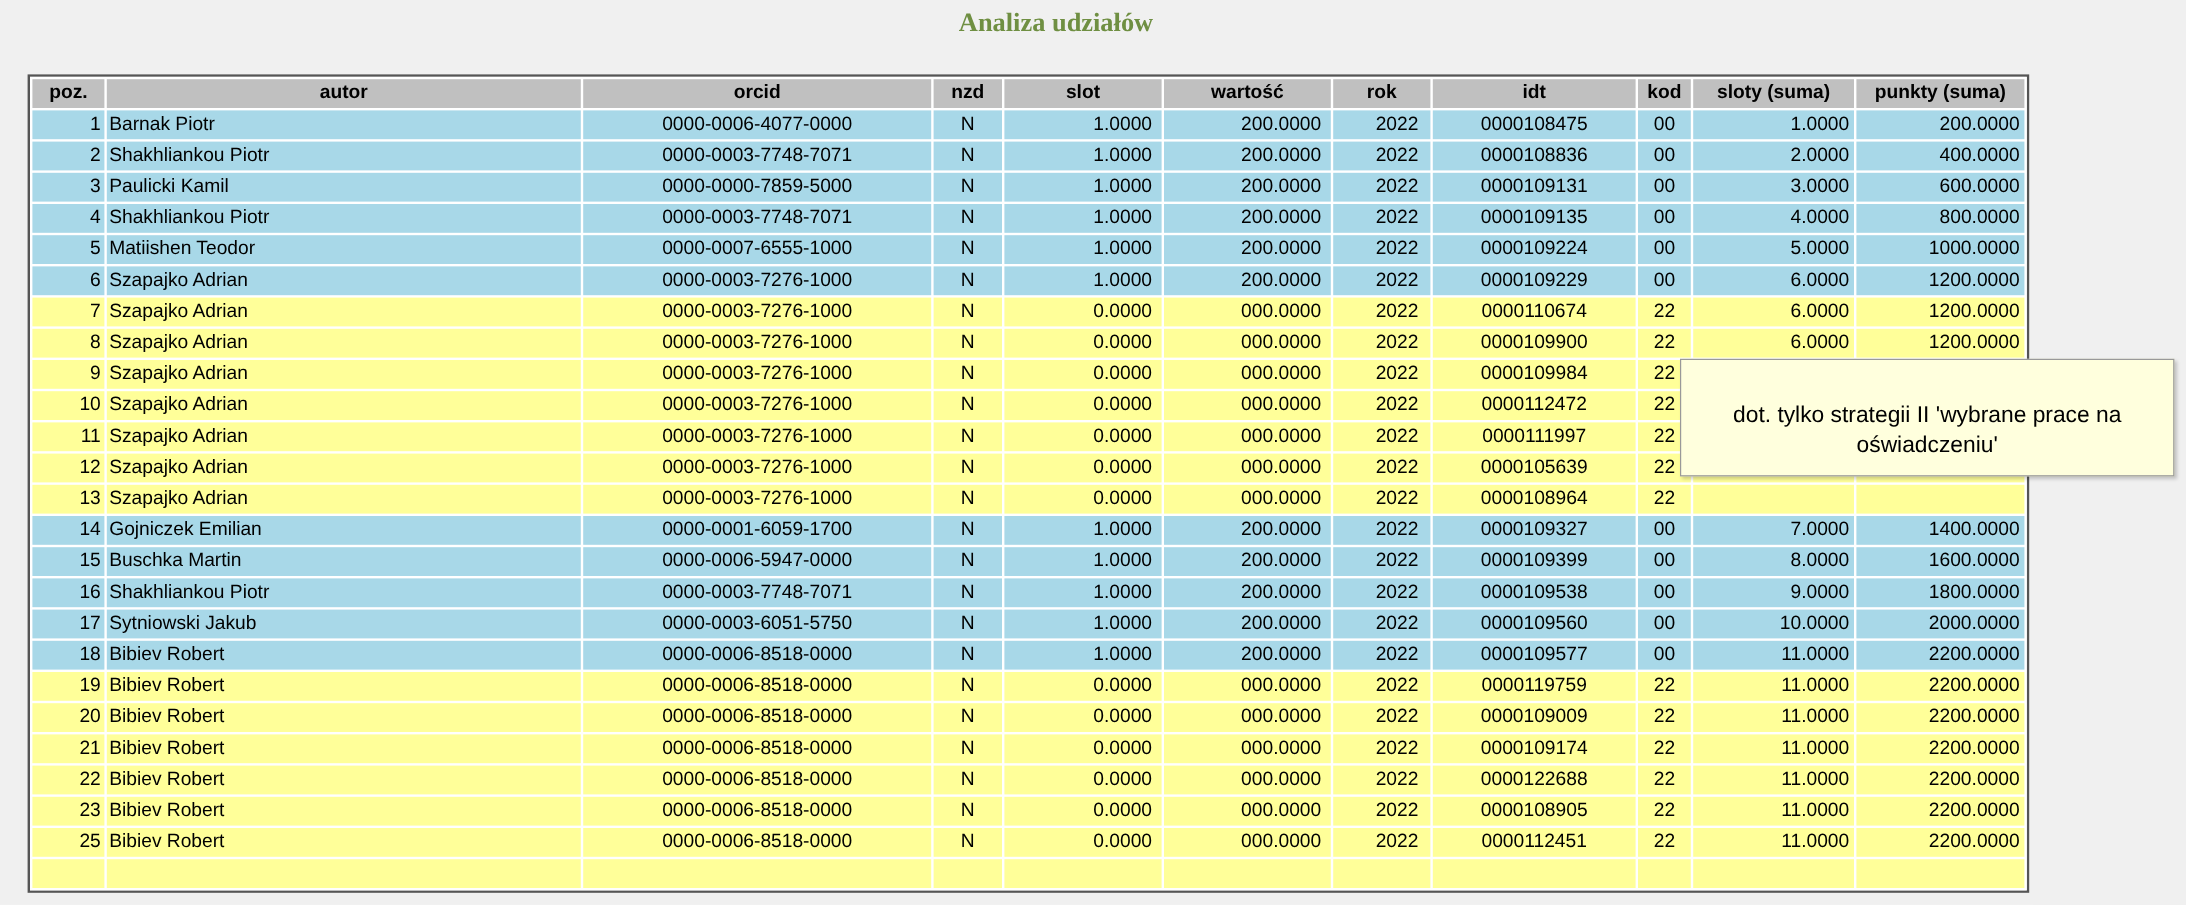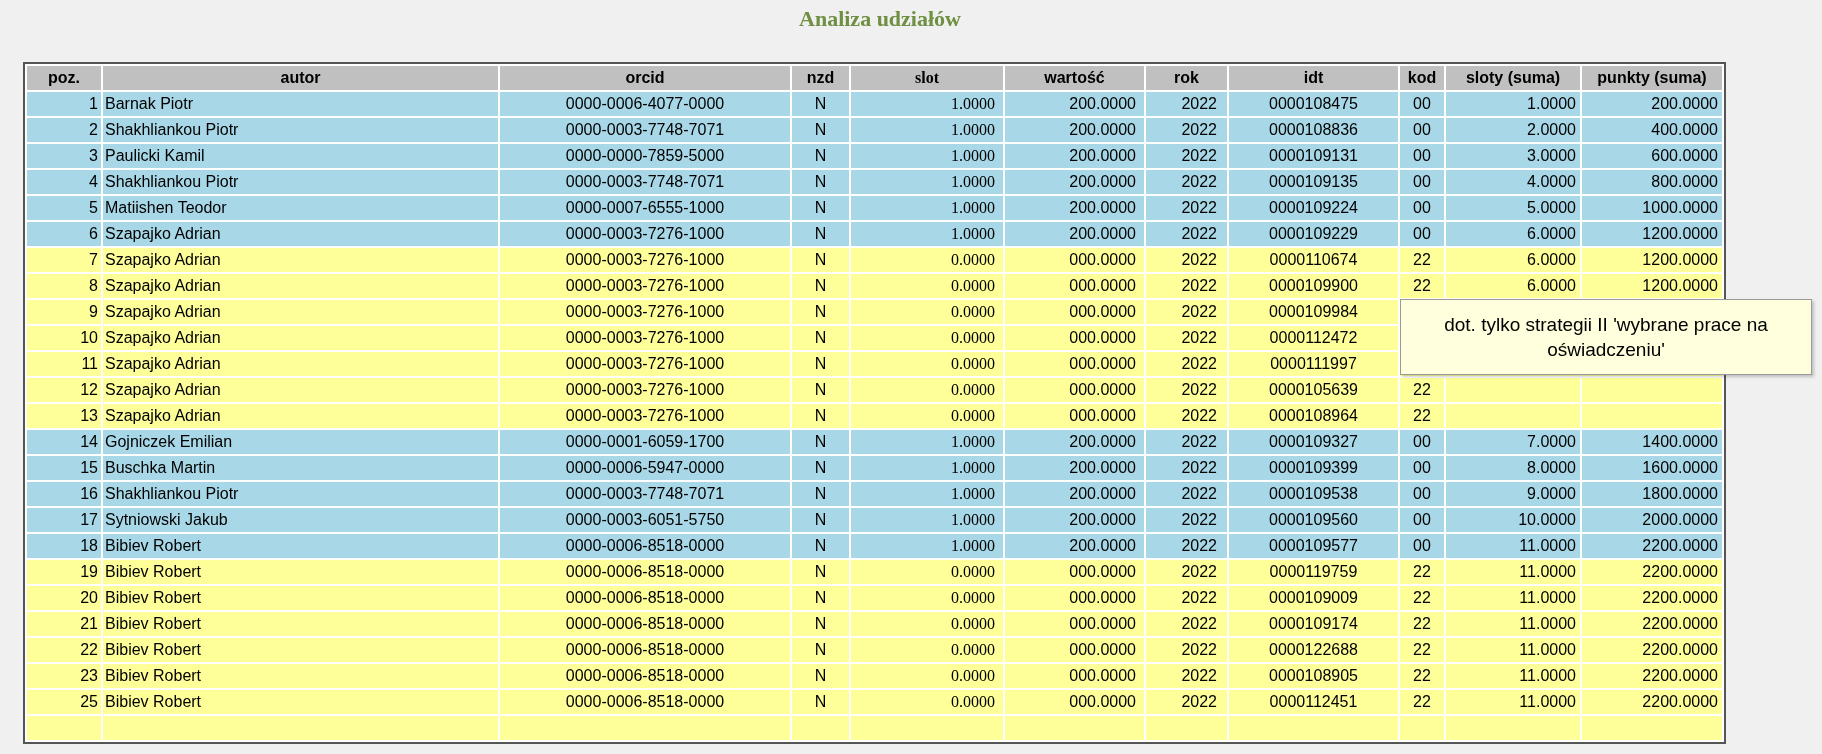--- a/index.html
+++ b/index.html
@@ -51,25 +51,25 @@
   }
   th{
     background:var(--header-bg);
     font-weight:bold;
     text-align:center;
     color:#000;
   }
   tr.blue td{background:var(--band-blue);}
   tr.yellow td{background:var(--band-yellow);}
   
-  .c-poz{width:74px;text-align:right;padding-right:3px;}
+  .c-poz{width:60px;text-align:right;padding-right:3px;}
   .c-autor{width:395px;text-align:left;padding-left:2px;}
   .c-orcid{width:290px;text-align:center;}
   .c-nzd{width:57px;text-align:center;}
-  .c-slot{width:152px;text-align:right;padding-right:8px;font-family:Liberation Serif, serif;}
+  .c-slot{width:131px;text-align:right;padding-right:8px;}
   .c-wartosc{width:139px;text-align:right;padding-right:8px;}
   .c-rok{width:81px;text-align:right;padding-right:10px;}
   .c-idt{width:169px;text-align:center;}
   .c-kod{width:44px;text-align:center;}
   .c-sloty_suma{width:134px;text-align:right;padding-right:4px;}
   .c-punkty_suma{width:140px;text-align:right;padding-right:4px;}
   th.c-poz,th.c-autor,th.c-orcid,th.c-nzd,th.c-slot,th.c-wartosc,
   th.c-rok,th.c-idt,th.c-kod,th.c-sloty_suma,th.c-punkty_suma{
     text-align:center;padding:0 2px;
   }
@@ -82,21 +82,21 @@
     background:var(--tooltip-bg);
     border:1px solid #999999;
     box-shadow:2px 2px 3px rgba(0,0,0,0.2);
     padding:12px 16px;
     font-size:19px;
     line-height:25px;
     text-align:center;
     color:#000;
     z-index:5;
   }
-  .tooltip .tip-line2{}
+  .tooltip .tip-line2{margin-top:22px;}
 </style>
 </head>
 <body>
 
 
 
 <div class="page-title">Analiza udziałów</div>
 
 <div class="table-wrap">
   <table class="shares">

